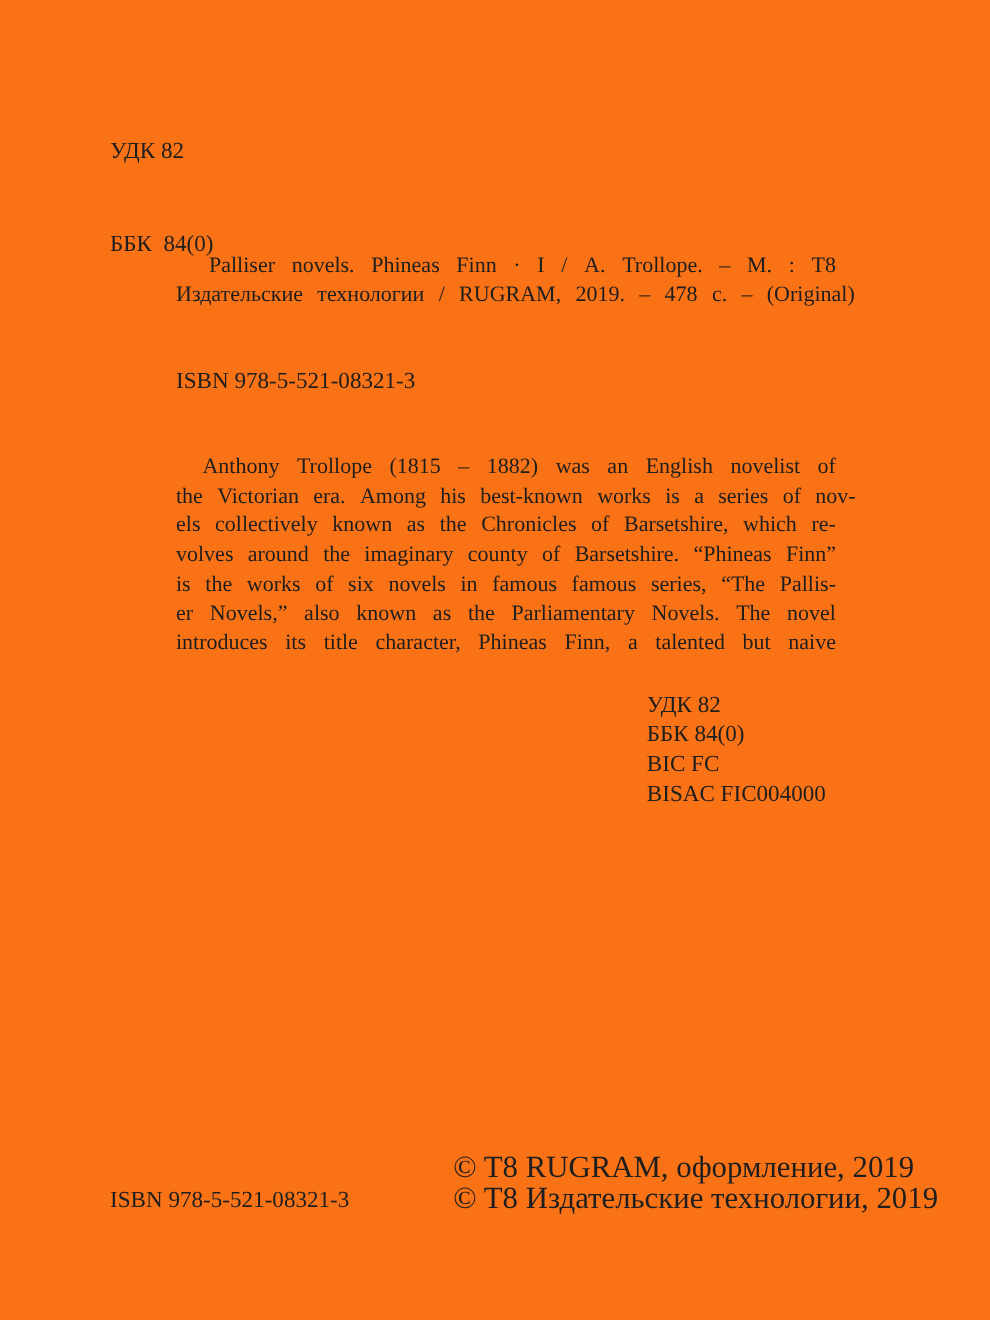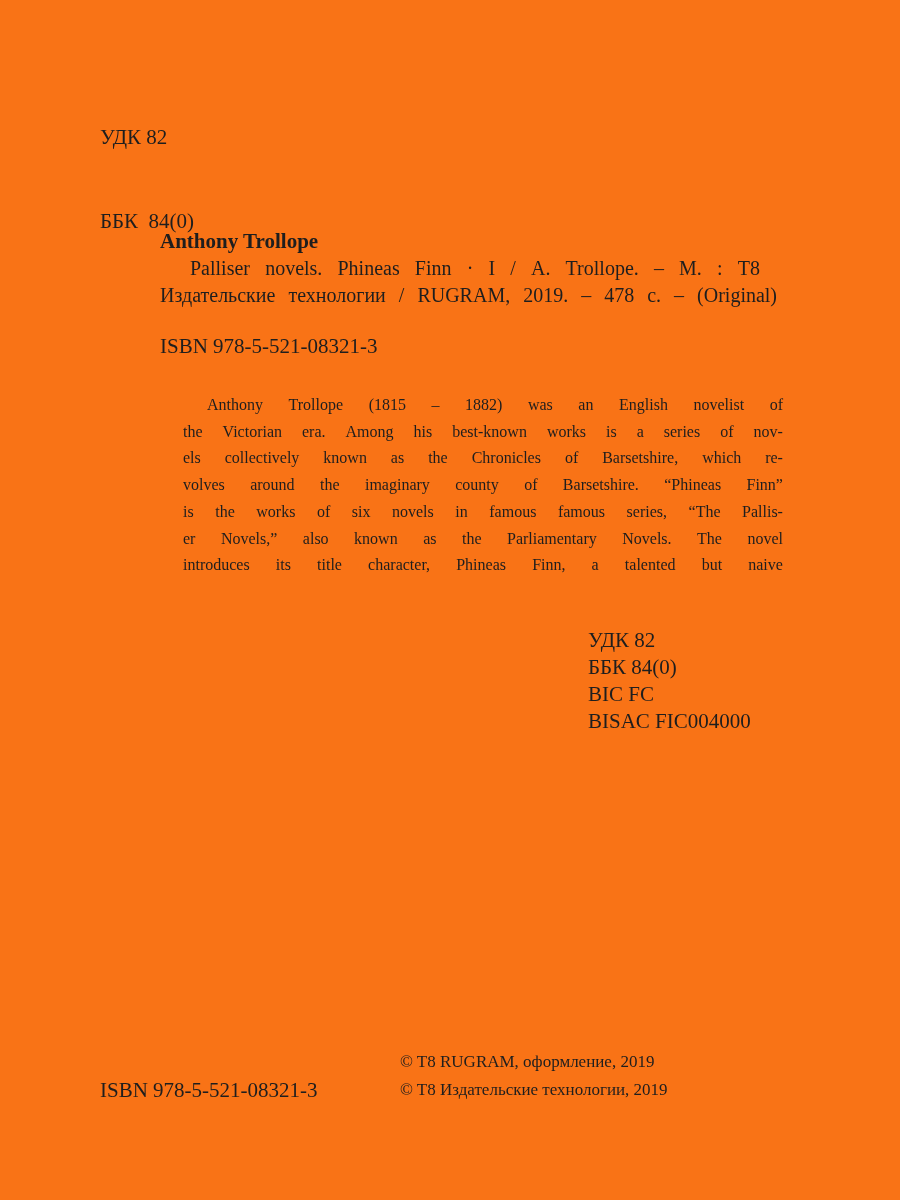--- a/index.html
+++ b/index.html
@@ -42,52 +42,51 @@
   .indent30 { padding-left: 30px; }
   .indent24 { padding-left: 24px; }
 
   #isbn-top {
     left: 160px; top: 333px;
     font-size: 21px; line-height: 27px;
   }
 
   
   #annotation {
-    left: 160px; top: 392px; width: 600px;
-    font-size: 16px; line-height: 26.7px; margin-left: 23px;
+    left: 160px; top: 411px; width: 600px;
+    font-size: 20px; line-height: 26.7px;
   }
 
   
   #classification {
     left: 588px; top: 627px;
     font-size: 21px; line-height: 27px;
   }
 
   
   #footer-isbn {
     left: 100px; top: 1076px;
     font-size: 21px; line-height: 28px;
   }
   #footer-copyrights {
-    left: 400px; top: 1048px;
-    font-size: 17px; line-height: 28px;
+    left: 412px; top: 1048px;
+    font-size: 28px; line-height: 28px;
   }
 </style>
 </head>
 <body>
 
 <div id="page">
 
   <div id="header-codes" class="abs">
     <div>УДК 82</div>
     <div>ББК  84(0)</div>
   </div>
 
   <div id="imprint" class="abs">
-    <div class="author">Anthony Trollope</div>
     <div class="jline indent30">
         <span>Palliser</span>
         <span>novels.</span>
         <span>Phineas</span>
         <span>Finn</span>
         <span>·</span>
         <span>I</span>
         <span>/</span>
         <span>A.</span>
         <span>Trollope.</span>

